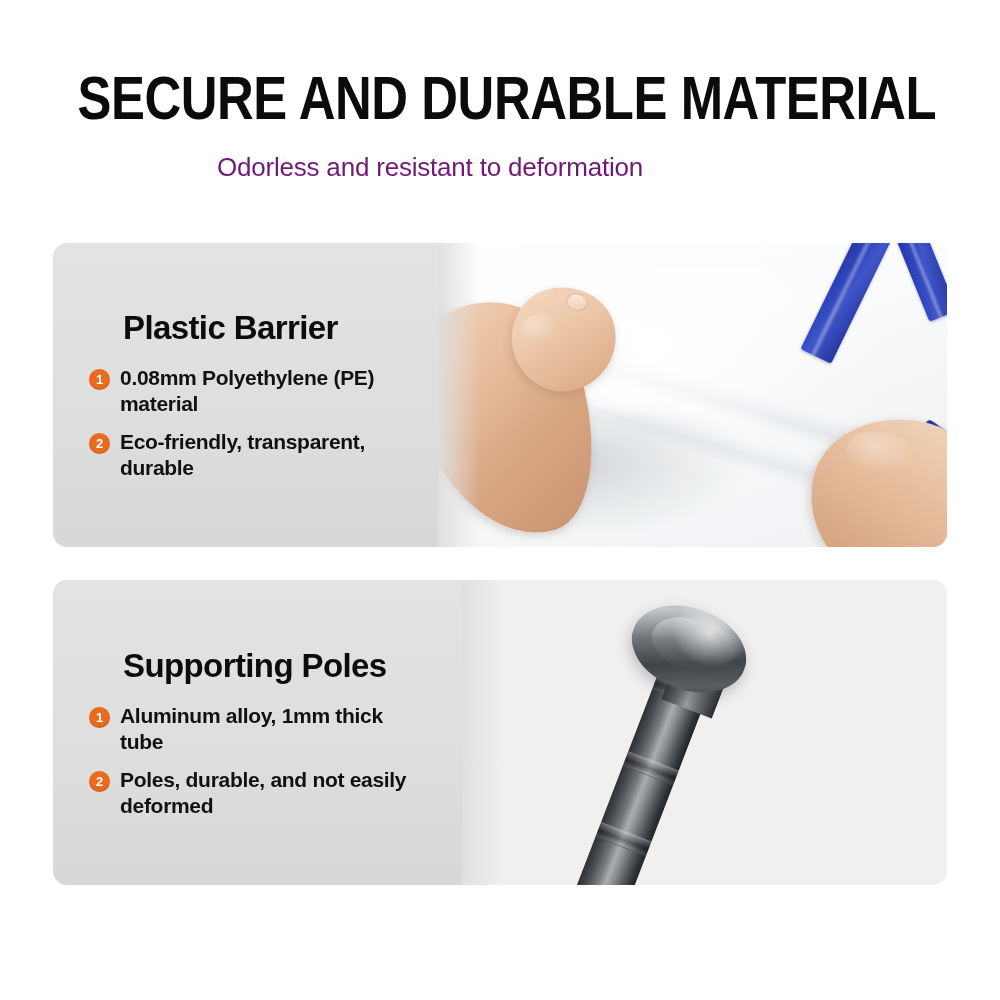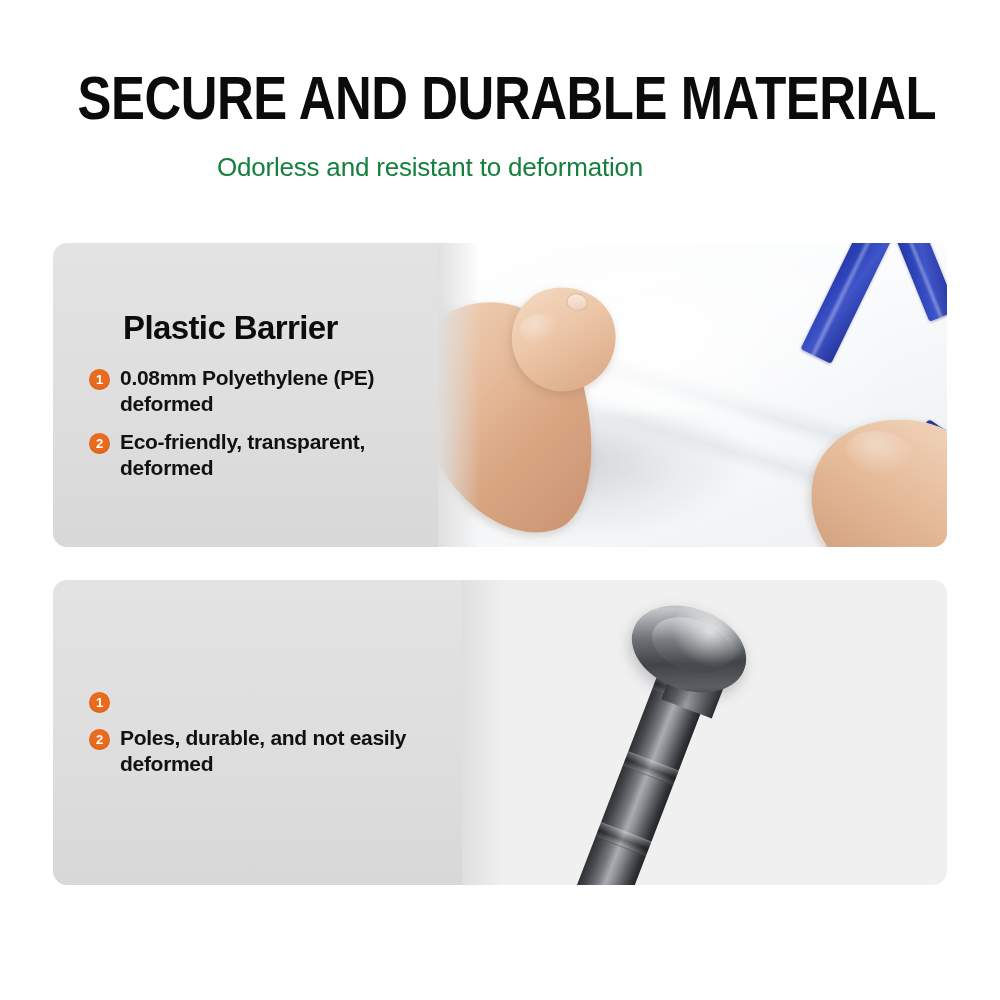--- a/index.html
+++ b/index.html
@@ -36,21 +36,21 @@
     transform: scaleX(0.82);
     transform-origin: center top;
     white-space: nowrap;
   }
   .sub-title {
     margin: 0;
     padding-top: 17px;
     font-size: 26px;
     line-height: 32px;
     font-weight: 400;
-    color: #15803d;
+    color: #701a75;
     letter-spacing: -0.2px;
   }
 
   
   .card {
     position: absolute;
     left: 53px;
     width: 894px;
     border-radius: 14px;
     overflow: hidden;
@@ -300,25 +300,25 @@
   <p class="sub-title">Odorless and resistant to deformation</p>
 </div>
 
 <div class="card card--one">
 
   <div class="panel">
     <h2 class="panel-title">Plastic Barrier</h2>
     <ul class="bullets">
       <li class="bullet">
         <span class="badge">1</span>
-        <span class="bullet-text">0.08mm Polyethylene (PE) deformed</span>
+        <span class="bullet-text">0.08mm Polyethylene (PE) material</span>
       </li>
       <li class="bullet">
         <span class="badge">2</span>
-        <span class="bullet-text">Eco-friendly, transparent, deformed</span>
+        <span class="bullet-text">Eco-friendly, transparent, durable</span>
       </li>
     </ul>
   </div>
 
   <div class="photo">
     <div class="film-scene">
       <div class="film-sheet"></div>
       <div class="film-gloss"></div>
       <div class="film-shadow"></div>
 
@@ -341,23 +341,25 @@
         <div class="knuckle" style="left:26px; top:18px; width:70px; height:44px;"></div>
       </div>
     </div>
     <div class="photo-fade"></div>
   </div>
 </div>
 
 <div class="card card--two">
 
   <div class="panel">
+    <h2 class="panel-title">Supporting Poles</h2>
     <ul class="bullets">
       <li class="bullet">
         <span class="badge">1</span>
+        <span class="bullet-text">Aluminum alloy, 1mm thick tube</span>
       </li>
       <li class="bullet">
         <span class="badge">2</span>
         <span class="bullet-text">Poles, durable, and not easily deformed</span>
       </li>
     </ul>
   </div>
 
   <div class="photo">
     <div class="pole-scene">

